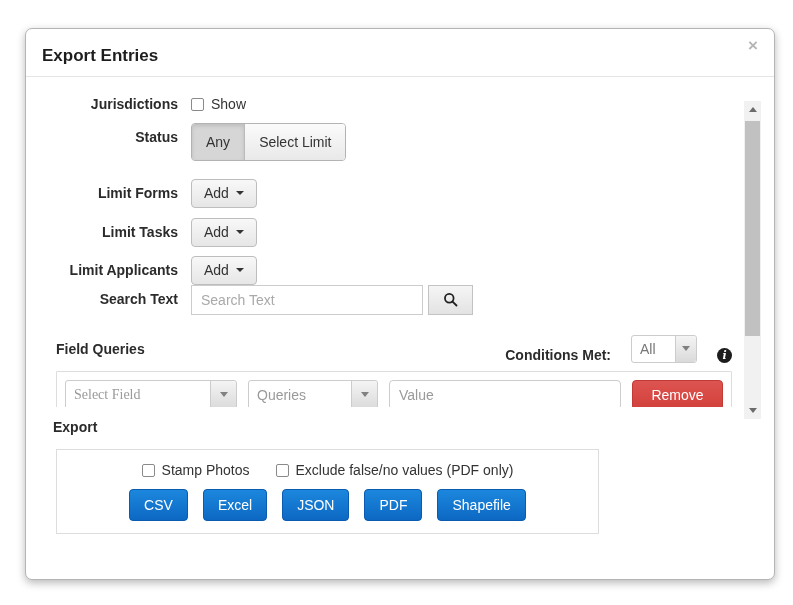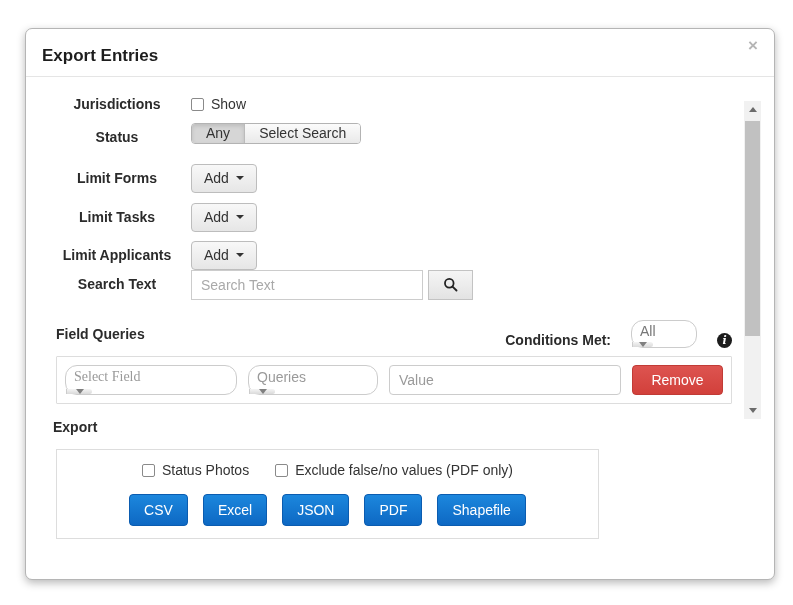--- a/index.html
+++ b/index.html
@@ -19,32 +19,32 @@
   .modal-body { position:relative; padding:8px 42px 0 30px; }
 
   .scroll-area { height:322px; overflow:hidden; padding-top:10px; }
 
   .form-row { display:flex; align-items:flex-start; margin-bottom:10px; }
   .form-row.r-jur { margin-bottom:10px; }
   .form-row.r-status { margin-bottom:18px; }
   .form-row.r-tasks { margin-bottom:9px; }
   .form-row.r-appl { margin-bottom:0; }
   .form-row.r-search { margin-bottom:20px; }
-  .form-label { width:122px; margin-right:13px; text-align:center;
+  .form-label { width:122px; margin-right:13px; text-align:right;
     font-size:14px; font-weight:bold; color:#2b2b2b; padding-top:6px; line-height:1.2; }
   .r-jur .form-label { padding-top:1px; }
 
   .check-label { display:inline-flex; align-items:center; gap:7px; font-size:14px;
     color:#333; padding-top:1px; cursor:pointer; }
   input[type=checkbox] { width:13px; height:13px; accent-color:#fff;
     border:1px solid #8a8a8a; appearance:none; background:#fff; border-radius:2px; }
 
   .btn-group { display:inline-flex; border:1px solid #b3b3b3; border-radius:4px;
     overflow:hidden; }
-  .toggle-btn { height:19px; padding:0 14px; font-size:14px; color:#333;
+  .toggle-btn { height:36px; padding:0 14px; font-size:14px; color:#333;
     border:none; cursor:pointer; background:linear-gradient(#fbfbfb,#e9e9e9); }
   .toggle-btn.active { background:var(--active-toggle,#d6d6d6);
     box-shadow:inset 0 2px 4px rgba(0,0,0,0.12); }
   .toggle-btn + .toggle-btn { border-left:1px solid #bbb; }
 
   .add-btn { height:29px; padding:0 12px; font-size:14px; color:#333;
     background:linear-gradient(#f8f8f8,#e6e6e6); border:1px solid #bdbdbd;
     border-radius:4px; cursor:pointer; display:inline-flex; align-items:center; gap:7px; }
   .caret-down { width:0; height:0; border-left:4px solid transparent;
     border-right:4px solid transparent; border-top:4px solid #333; display:inline-block; }
@@ -56,21 +56,21 @@
     background:linear-gradient(#f5f5f5,#e3e3e3); border:1px solid #c3c3c3;
     cursor:pointer; display:inline-flex; align-items:center; justify-content:center; }
 
   .fq-header { display:flex; justify-content:space-between; align-items:center;
     margin-bottom:8px; height:28px; }
   .fq-title { font-size:14px; font-weight:bold; color:#2b2b2b; }
   .fq-right { display:flex; align-items:flex-end; gap:20px; }
   .cond-label { font-size:14px; font-weight:bold; color:#2b2b2b; }
 
   .fselect { display:inline-flex; align-items:stretch; border:1px solid #ccc;
-    border-radius:12px; background:#fff; height:30px; cursor:pointer;flex-direction:column; }
+    border-radius:3px; background:#fff; height:30px; cursor:pointer; }
   .fselect-text { flex:1; display:flex; align-items:center; padding:0 8px;
     font-size:14px; color:#9a9a9a; white-space:nowrap; overflow:hidden; }
   .fselect-caret { width:26px; background:linear-gradient(#f4f4f4,#dadada);
     border-left:1px solid #ccc; border-radius:0 3px 3px 0; display:flex;
     align-items:center; justify-content:center; }
   .fselect-caret .tri { width:0; height:0; border-left:4px solid transparent;
     border-right:4px solid transparent; border-top:5px solid #808080; }
   .cond-select { width:66px; height:28px; }
   .cond-select .fselect-text { color:#777; }
   .cond-select .fselect-caret { width:21px; }
@@ -89,21 +89,21 @@
   .value-input::placeholder { color:#9a9a9a; }
   .remove-btn { width:91px; height:30px; background:var(--danger-button,#d9534f);
     background-image:linear-gradient(#dd5450,#d2403b); border:1px solid #c13b36;
     border-radius:4px; color:#fff; font-size:14px; cursor:pointer; }
 
   .export-section { margin-top:12px; }
   .export-title { font-size:14px; font-weight:bold; color:#2b2b2b; margin-left:-3px; }
   .export-panel { width:543px; border:1px solid #ddd; margin-top:14px;
     padding:11px 0 12px; text-align:center; }
   .export-checks { display:inline-flex; gap:26px; }
-  .export-buttons { margin-top:13px; display:flex; justify-content:center; gap:15px; }
+  .export-buttons { margin-top:8px; display:flex; justify-content:center; gap:15px; }
   .fmt-btn { height:32px; padding:0 14px; font-size:14px; color:#fff;
     background:var(--primary-button,#0d6ec7);
     background-image:linear-gradient(#1c87dd,#0d68c3); border:1px solid #0b5cb0;
     border-radius:4px; cursor:pointer; }
 
   .fake-scrollbar { position:absolute; top:72px; right:13px; width:17px; height:318px;
     background:#f1f1f1; }
   .sb-btn { position:absolute; left:0; width:17px; height:17px; display:flex;
     align-items:center; justify-content:center; cursor:pointer; }
   .sb-up { top:0; } .sb-down { bottom:0; }
@@ -135,21 +135,21 @@
         <label class="check-label">
           <input type="checkbox" style="">
           <span>Show</span>
         </label>
       </div>
 
       <div class="form-row r-status">
         <div class="form-label">Status</div>
         <div class="btn-group">
           <button class="toggle-btn active">Any</button>
-          <button class="toggle-btn">Select Search</button>
+          <button class="toggle-btn">Select Limit</button>
         </div>
       </div>
 
       <div class="form-row">
         <div class="form-label">Limit Forms</div>
         <button class="add-btn">
           <span>Add</span>
           <span class="caret-down"></span>
         </button>
       </div>
@@ -215,21 +215,21 @@
       </div>
 
     </div>
 
     <div class="export-section">
       <div class="export-title">Export</div>
       <div class="export-panel">
         <div class="export-checks">
           <label class="check-label">
             <input type="checkbox" style="">
-            <span>Status Photos</span>
+            <span>Stamp Photos</span>
           </label>
           <label class="check-label">
             <input type="checkbox" style="">
             <span>Exclude false/no values (PDF only)</span>
           </label>
         </div>
         <div class="export-buttons">
           <button class="fmt-btn">CSV</button>
           <button class="fmt-btn">Excel</button>
           <button class="fmt-btn">JSON</button>

